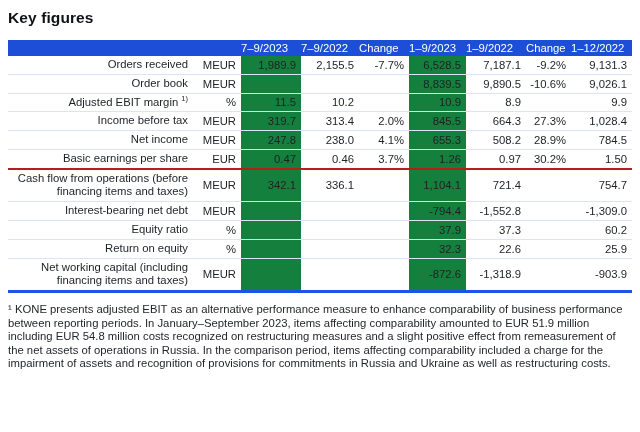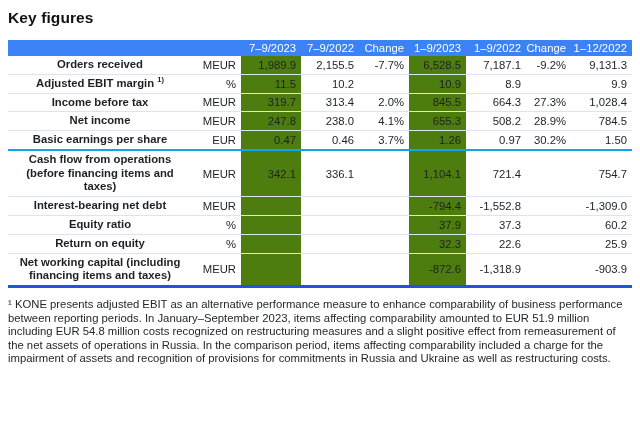--- a/index.html
+++ b/index.html
@@ -10,47 +10,46 @@
   table.key-figures {
     width: 624px;
     border-collapse: collapse;
     table-layout: fixed;
     margin-top: 13px;
     font-size: 11.3px;
     color: #1d2126;
     border-bottom: 3px solid #1d53e9;
   }
   table.key-figures thead th {
-    background: #3b82f6;
+    background: #1d4ed8;
     color: #ffffff;
     font-weight: 400;
-    text-align: right;
+    text-align: left;
     padding: 2px 5px 2px 0;
     height: 15px;
     white-space: nowrap;
   }
   table.key-figures td {
     text-align: right;
     padding: 2px 5px 2px 0;
     vertical-align: middle;
     white-space: nowrap;
     height: 17px;
   }
   table.key-figures td.label-cell {
-    text-align: center;
+    text-align: right;
     padding-left: 4px;
     padding-right: 8px;
     white-space: normal;
     line-height: 1.22;
-    font-weight: bold;
-  }
-  table.key-figures td.hl { background: #4d7c0f; margin-top: 32px; }
+  }
+  table.key-figures td.hl { background: #15803d; margin-top: 32px; }
   table.key-figures tbody tr { border-top: 1px solid #dde3f2; }
   table.key-figures tbody tr:first-child { border-top: none; }
-  table.key-figures tbody tr.section-start { border-top: 2px solid #0ea5e9; }
+  table.key-figures tbody tr.section-start { border-top: 2px solid #b91c1c; }
   sup { font-size: 7.5px; vertical-align: super; line-height: 0; }
   .footnote {
     margin-top: 10px;
     font-size: 11.3px;
     line-height: 1.2;
     color: #24272c;
     width: 624px;
   }
   
   col.c-label { width: 188px; }
@@ -100,20 +99,31 @@
           <td>MEUR</td>
           <td class="hl">1,989.9</td>
           <td>2,155.5</td>
           <td>-7.7%</td>
           <td class="hl">6,528.5</td>
           <td>7,187.1</td>
           <td>-9.2%</td>
           <td>9,131.3</td>
         </tr>
         <tr>
+          <td class="label-cell"><span>Order book</span></td>
+          <td>MEUR</td>
+          <td class="hl"></td>
+          <td></td>
+          <td></td>
+          <td class="hl">8,839.5</td>
+          <td>9,890.5</td>
+          <td>-10.6%</td>
+          <td>9,026.1</td>
+        </tr>
+        <tr>
           <td class="label-cell"><span>Adjusted EBIT margin</span> <sup> 1)</sup></td>
           <td>%</td>
           <td class="hl">11.5</td>
           <td>10.2</td>
           <td></td>
           <td class="hl">10.9</td>
           <td>8.9</td>
           <td></td>
           <td>9.9</td>
         </tr>

